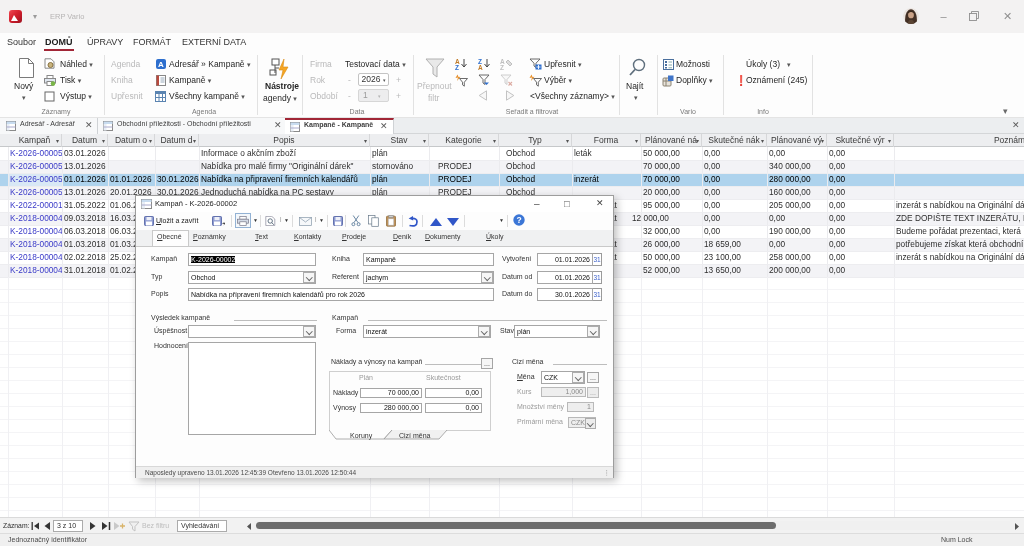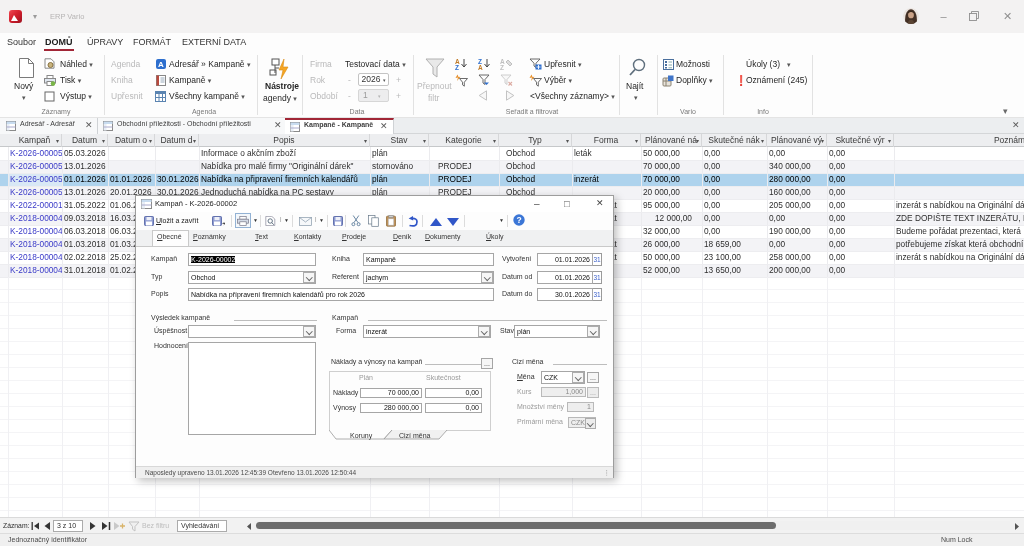--- a/index.html
+++ b/index.html
@@ -311,21 +311,21 @@
 <div class="hc" style="left:499px;width:73px;">Typ<i>▾</i></div>
 <div class="hc" style="left:572px;width:69px;">Forma<i>▾</i></div>
 <div class="hc" style="left:641px;width:61px;">Plánované ná<i>▾</i></div>
 <div class="hc" style="left:702px;width:65px;">Skutečné nák<i>▾</i></div>
 <div class="hc" style="left:767px;width:60px;">Plánované vý<i>▾</i></div>
 <div class="hc" style="left:827px;width:67px;">Skutečné výr<i>▾</i></div>
 <div class="hc" style="left:894px;width:240px;border-right:none;">Poznámka</div>
 </div>
 <div class="grow" style="top:13px;">
 <span class="gc kmp" style="left:8px;width:54px;">K-2026-00005</span>
-<span class="gc" style="left:62px;width:46px;">05.03.2026</span>
+<span class="gc" style="left:62px;width:46px;">03.01.2026</span>
 <span class="gc" style="left:108px;width:47px;"></span>
 <span class="gc" style="left:155px;width:44px;"></span>
 <span class="gc" style="left:199px;width:171px;">Informace o akčním zboží</span>
 <span class="gc" style="left:370px;width:59px;">plán</span>
 <span class="gc" style="left:429px;width:70px;"></span>
 <span class="gc" style="left:499px;width:73px;padding-left:7px;">Obchod</span>
 <span class="gc" style="left:572px;width:69px;">leták</span>
 <span class="gc num" style="left:641px;width:61px;">50 000,00</span>
 <span class="gc num" style="left:702px;width:65px;">0,00</span>
 <span class="gc num" style="left:767px;width:60px;">0,00</span>
@@ -399,21 +399,21 @@
 <div class="grow alt" style="top:78px;">
 <span class="gc kmp" style="left:8px;width:54px;">K-2018-00004</span>
 <span class="gc" style="left:62px;width:46px;">09.03.2018</span>
 <span class="gc" style="left:108px;width:47px;">16.03.2018</span>
 <span class="gc" style="left:155px;width:44px;">30.03.2018</span>
 <span class="gc" style="left:199px;width:171px;">Inzerce v tisku</span>
 <span class="gc" style="left:370px;width:59px;">plán</span>
 <span class="gc" style="left:429px;width:70px;padding-left:9px;">PRODEJ</span>
 <span class="gc" style="left:499px;width:73px;padding-left:7px;">Obchod</span>
 <span class="gc" style="left:572px;width:69px;padding-left:20px;">inzerát</span>
-<span class="gc num" style="left:653px;width:61px;">12 000,00</span>
+<span class="gc num" style="left:630px;width:61px;">12 000,00</span>
 <span class="gc num" style="left:702px;width:65px;">0,00</span>
 <span class="gc num" style="left:767px;width:60px;">0,00</span>
 <span class="gc num" style="left:827px;width:67px;">0,00</span>
 <span class="gc" style="left:894px;width:130px;">ZDE DOPIŠTE TEXT INZERÁTU, KTERÝ</span>
 </div>
 <div class="grow" style="top:91px;">
 <span class="gc kmp" style="left:8px;width:54px;">K-2018-00004</span>
 <span class="gc" style="left:62px;width:46px;">06.03.2018</span>
 <span class="gc" style="left:108px;width:47px;">06.03.2018</span>
 <span class="gc" style="left:155px;width:44px;">30.03.2018</span>

